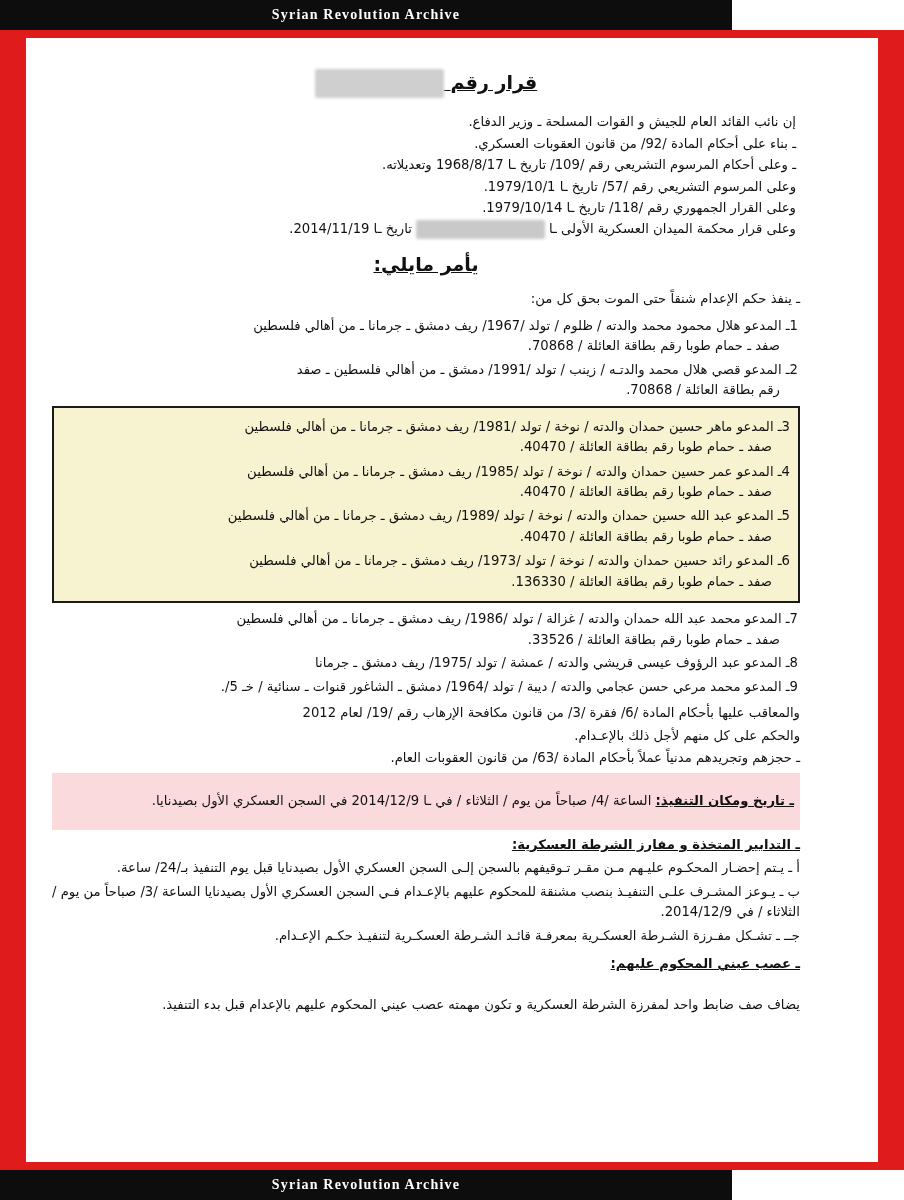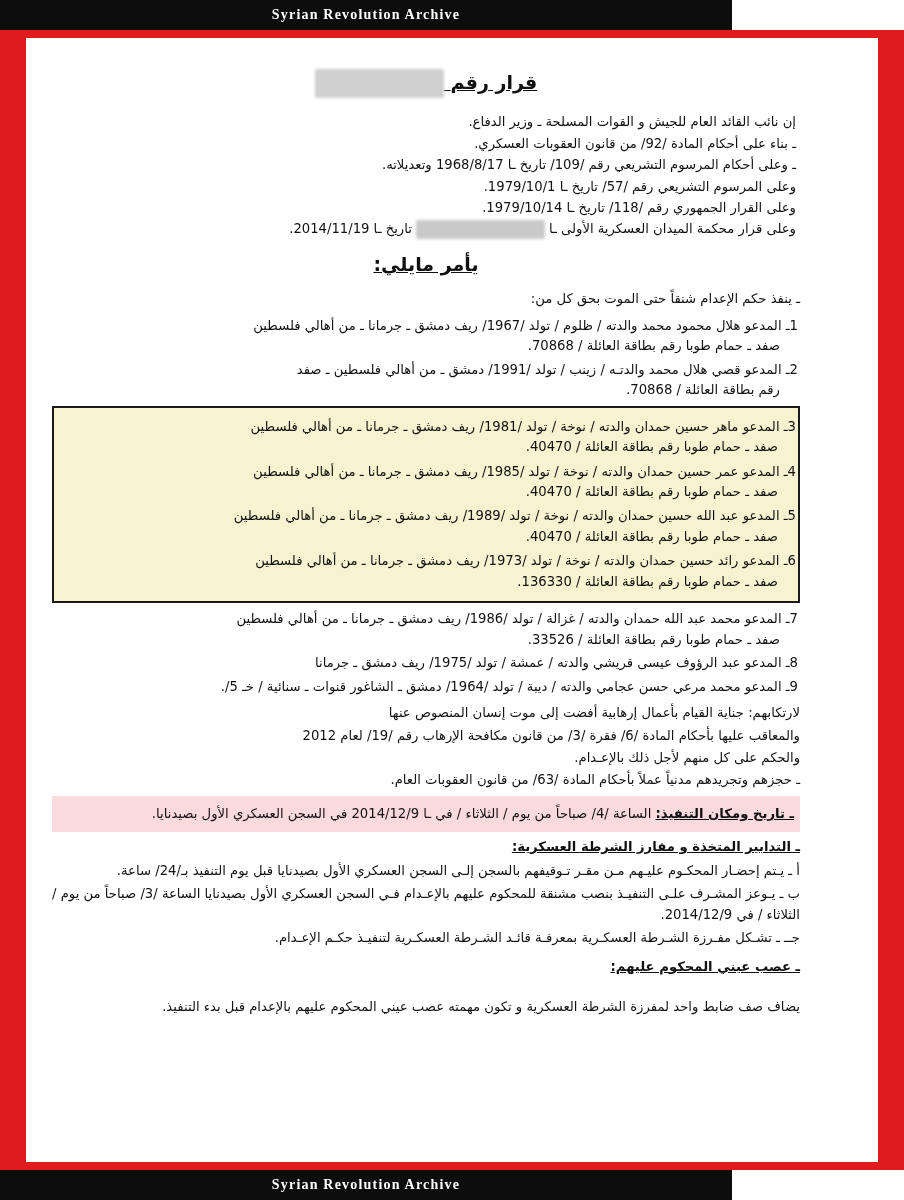--- a/index.html
+++ b/index.html
@@ -116,35 +116,35 @@
     margin: 3px 0;
     padding-right: 2px;
   }
   .person .ln2 {
     display: block;
     padding-right: 18px;
   }
   .highlight-box {
     border: 2px solid #1a1a1a;
     background: #f7f2cf;
-    padding: 5px 0 5px 6px;
+    padding: 5px 6px 5px 6px;
     margin: 5px 0 6px 0;
   }
   .highlight-box .person { margin: 4px 0; }
   .charges { margin-top: 6px; }
   .charges p { margin: 2px 0; }
   .justify { text-align: justify; text-justify: inter-word; }
   .section-head {
     font-weight: bold;
     text-decoration: underline;
     display: inline;
   }
   .pink-box {
     background: #fbdadd;
-    padding: 8px 6px;
+    padding: 18px 6px;
     margin: 5px 0;
   }
   .measures p { margin: 3px 0; }
   .witness-head {
     font-weight: bold;
     text-decoration: underline;
     margin-top: 8px;
     margin-bottom: 20px;
   }
   .final { margin-top: 9px; }
@@ -219,21 +219,20 @@
 
     <div class="person">
       <span class="num">8</span><span>ـ المدعو عبد الرؤوف عيسى قريشي والدته / عمشة / تولد /1975/ ريف دمشق ـ جرمانا</span>
     </div>
 
     <div class="person">
       <span class="num">9</span><span>ـ المدعو محمد مرعي حسن عجامي والدته / ديبة / تولد /1964/ دمشق ـ الشاغور قنوات ـ سنائية / خـ 5/.</span>
     </div>
 
     <div class="charges justify">
-      <p>لارتكابهم: جناية القيام بأعمال إرهابية أفضت إلى موت إنسان المنصوص عنها</p>
       <p>والمعاقب عليها بأحكام المادة /6/ فقرة /3/ من قانون مكافحة الإرهاب رقم /19/ لعام 2012</p>
       <p>والحكم على كل منهم لأجل ذلك بالإعـدام.</p>
       <p>ـ حجزهم وتجريدهم مدنياً عملاً بأحكام المادة /63/ من قانون العقوبات العام.</p>
     </div>
 
 
     <div class="pink-box">
       <span class="section-head">ـ تاريخ ومكان التنفيذ:</span>
       <span>الساعة /4/ صباحاً من يوم / الثلاثاء / في ـا 2014/12/9 في السجن العسكري الأول بصيدنايا.</span>
     </div>

